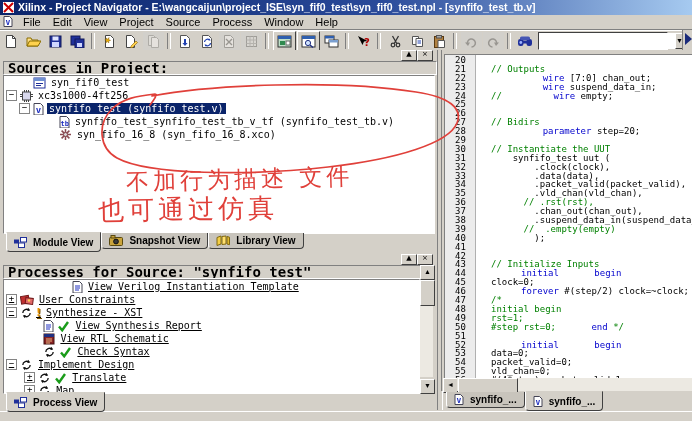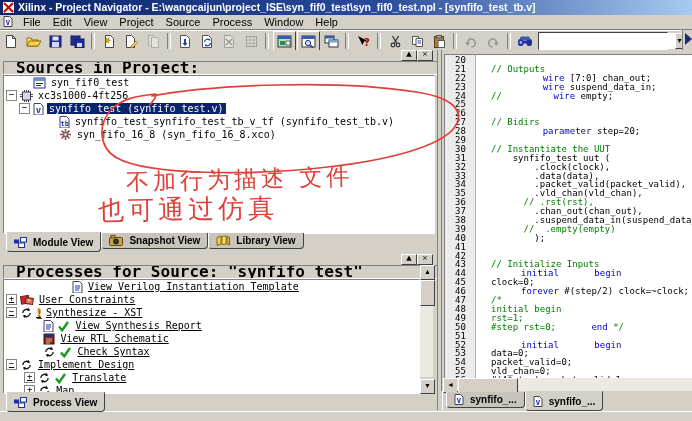--- a/index.html
+++ b/index.html
@@ -37,21 +37,21 @@
   #right-sliver .pen{position:absolute;left:2px;top:3px;width:0;height:0;
      border-left:7px solid #1a2a7a;border-top:6px solid transparent;border-bottom:6px solid transparent;}
   
   .grip{position:absolute;height:9px;background:#d4d0c8;}
   .grip .gbtn{position:absolute;top:0;width:14px;height:9px;background:#d4d0c8;
     border:1px solid;border-color:#fff #404040 #404040 #fff;font-size:7px;line-height:7px;
     text-align:center;color:#000;font-family:"DejaVu Sans",sans-serif;}
   
   .panel-header{position:absolute;background:#d4d0c8;border:1px solid;
     border-color:#808080 #fff #fff #808080;font-family:"DejaVu Sans Mono",monospace;
-    font-size:16px;font-weight:bold;color:#000;line-height:12px;padding:0 12px;white-space:nowrap;overflow:hidden;}
+    font-size:14px;font-weight:bold;color:#000;line-height:12px;padding:0 4px;white-space:nowrap;overflow:hidden;}
   .tree-area{position:absolute;background:#fff;border:1px solid;
     border-color:#808080 #fff #fff #808080;overflow:hidden;}
   .trow{display:flex;align-items:center;height:13px;white-space:nowrap;}
   .tpad{display:inline-block;height:1px;flex:0 0 auto;}
   .texp{flex:0 0 auto;width:9px;height:9px;margin-right:3px;background:#fff;border:1px solid #848484;
     font-size:9px;line-height:7px;text-align:center;color:#000;font-family:"DejaVu Sans Mono",monospace;}
   .texp.none{visibility:hidden;}
   .icon{flex:0 0 auto;display:inline-flex;align-items:center;margin-right:3px;}
   .tlabel{font-family:"DejaVu Sans Mono",monospace;font-size:10px;color:#000;padding:0 2px;}
   .tlabel.sel{background:#0a246a;color:#fff;}

